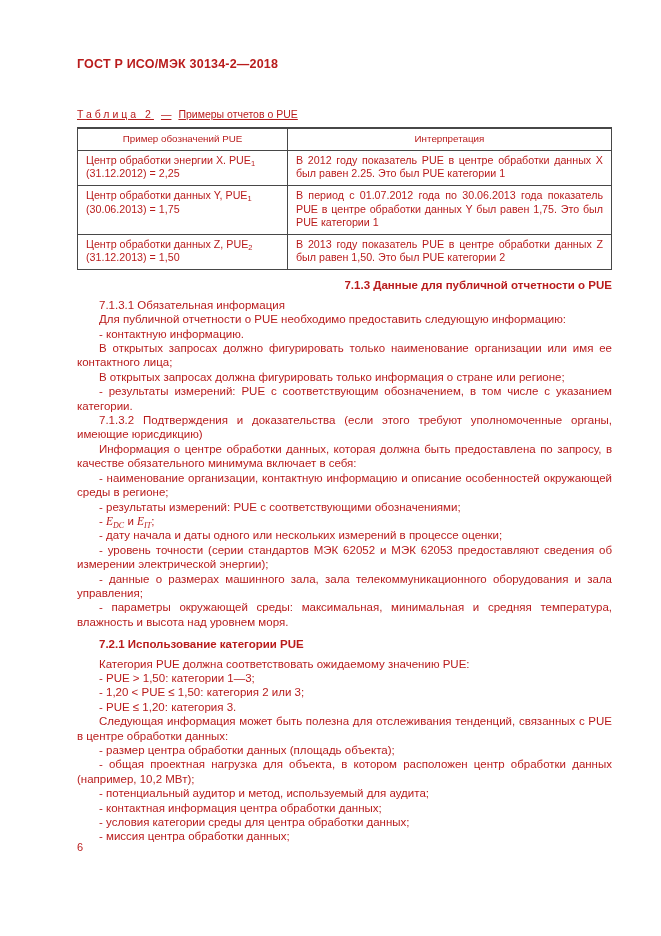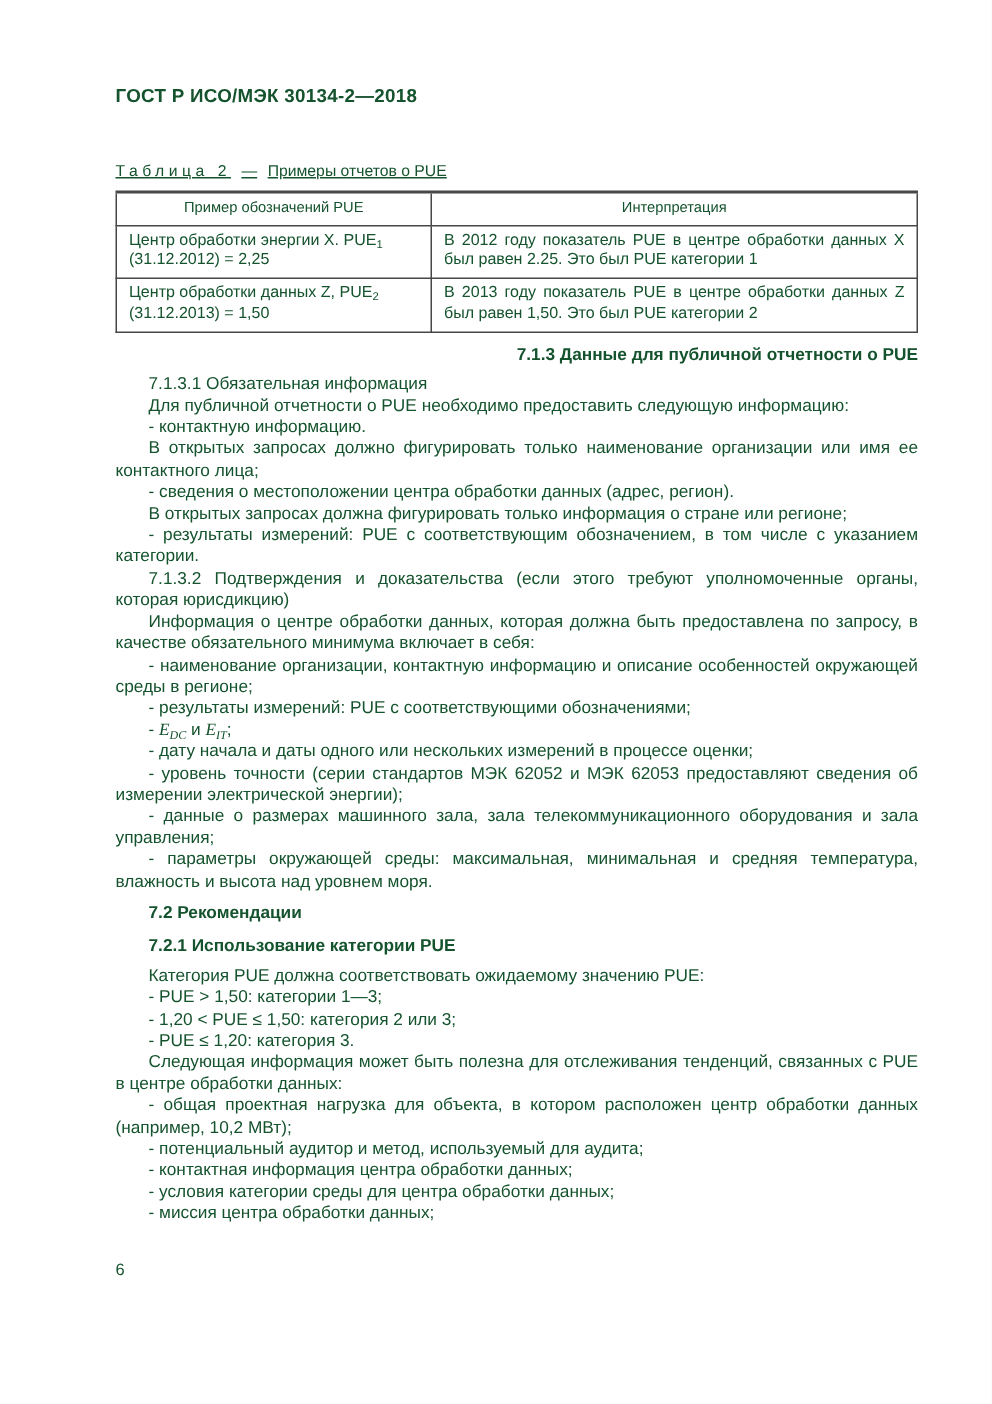--- a/index.html
+++ b/index.html
@@ -7,21 +7,21 @@
     padding: 0;
     background: #ffffff;
   }
   .page {
     position: relative;
     width: 661px;
     height: 936px;
     background: #ffffff;
     outline: 1px solid #ececec;
     font-family: "Liberation Sans", "DejaVu Sans", sans-serif;
-    color: #14532d;
+    color: #b91c1c;
     overflow: hidden;
   }
   .content {
     position: absolute;
     left: 77px;
     top: 0;
     width: 535px;
   }
   .doc-header {
     margin-top: 57px;
@@ -124,53 +124,59 @@
       <tbody>
         <tr>
           <td>
             <span class="cell-line"><span>Центр обработки энергии X. PUE</span><sub class="pue-sub">1</sub></span>
             <span class="cell-line">(31.12.2012) = 2,25</span>
           </td>
           <td class="cell-interp">В 2012 году показатель PUE в центре обработки данных X был равен 2.25. Это был PUE категории 1</td>
         </tr>
         <tr>
           <td>
+            <span class="cell-line"><span>Центр обработки данных Y, PUE</span><sub class="pue-sub">1</sub></span>
+            <span class="cell-line">(30.06.2013) = 1,75</span>
+          </td>
+          <td class="cell-interp">В период с 01.07.2012 года по 30.06.2013 года показатель PUE в центре обработки данных Y был равен 1,75. Это был PUE категории 1</td>
+        </tr>
+        <tr>
+          <td>
             <span class="cell-line"><span>Центр обработки данных Z, PUE</span><sub class="pue-sub">2</sub></span>
             <span class="cell-line">(31.12.2013) = 1,50</span>
           </td>
           <td class="cell-interp">В 2013 году показатель PUE в центре обработки данных Z был равен 1,50. Это был PUE категории 2</td>
         </tr>
       </tbody>
     </table>
 
     <div class="body-text">
       <p class="h3 h-713">7.1.3 Данные для публичной отчетности о PUE</p>
       <p class="p">7.1.3.1 Обязательная информация</p>
       <p class="p">Для публичной отчетности о PUE необходимо предоставить следующую информацию:</p>
       <p class="p">- контактную информацию.</p>
       <p class="p">В открытых запросах должно фигурировать только наименование организации или имя ее контактного лица;</p>
-      <p class="p">- сведения о местоположении центра обработки данных (адрес, регион).</p>
       <p class="p">В открытых запросах должна фигурировать только информация о стране или регионе;</p>
       <p class="p">- результаты измерений: PUE с соответствующим обозначением, в том числе с указанием категории.</p>
-      <p class="p">7.1.3.2 Подтверждения и доказательства (если этого требуют уполномоченные органы, которая юрисдикцию)</p>
+      <p class="p">7.1.3.2 Подтверждения и доказательства (если этого требуют уполномоченные органы, имеющие юрисдикцию)</p>
       <p class="p">Информация о центре обработки данных, которая должна быть предоставлена по запросу, в качестве обязательного минимума включает в себя:</p>
       <p class="p">- наименование организации, контактную информацию и описание особенностей окружающей среды в регионе;</p>
       <p class="p">- результаты измерений: PUE с соответствующими обозначениями;</p>
       <p class="p"><span>- </span><span class="var"><span>E</span><sub class="var-sub">DC</sub></span><span> и </span><span class="var"><span>E</span><sub class="var-sub">IT</sub></span><span>;</span></p>
       <p class="p">- дату начала и даты одного или нескольких измерений в процессе оценки;</p>
       <p class="p">- уровень точности (серии стандартов МЭК 62052 и МЭК 62053 предоставляют сведения об измерении электрической энергии);</p>
       <p class="p">- данные о размерах машинного зала, зала телекоммуникационного оборудования и зала управления;</p>
       <p class="p">- параметры окружающей среды: максимальная, минимальная и средняя температура, влажность и высота над уровнем моря.</p>
-      <p class="h2">7.2 Рекомендации</p>
       <p class="h3">7.2.1 Использование категории PUE</p>
       <p class="p">Категория PUE должна соответствовать ожидаемому значению PUE:</p>
       <p class="p">- PUE &gt; 1,50: категории 1—3;</p>
       <p class="p">- 1,20 &lt; PUE ≤ 1,50: категория 2 или 3;</p>
       <p class="p">- PUE ≤ 1,20: категория 3.</p>
       <p class="p">Следующая информация может быть полезна для отслеживания тенденций, связанных с PUE в центре обработки данных:</p>
+      <p class="p">- размер центра обработки данных (площадь объекта);</p>
       <p class="p">- общая проектная нагрузка для объекта, в котором расположен центр обработки данных (например, 10,2 МВт);</p>
       <p class="p">- потенциальный аудитор и метод, используемый для аудита;</p>
       <p class="p">- контактная информация центра обработки данных;</p>
       <p class="p">- условия категории среды для центра обработки данных;</p>
       <p class="p">- миссия центра обработки данных;</p>
     </div>
   </div>
 
   <div class="page-number">6</div>
 </div>

